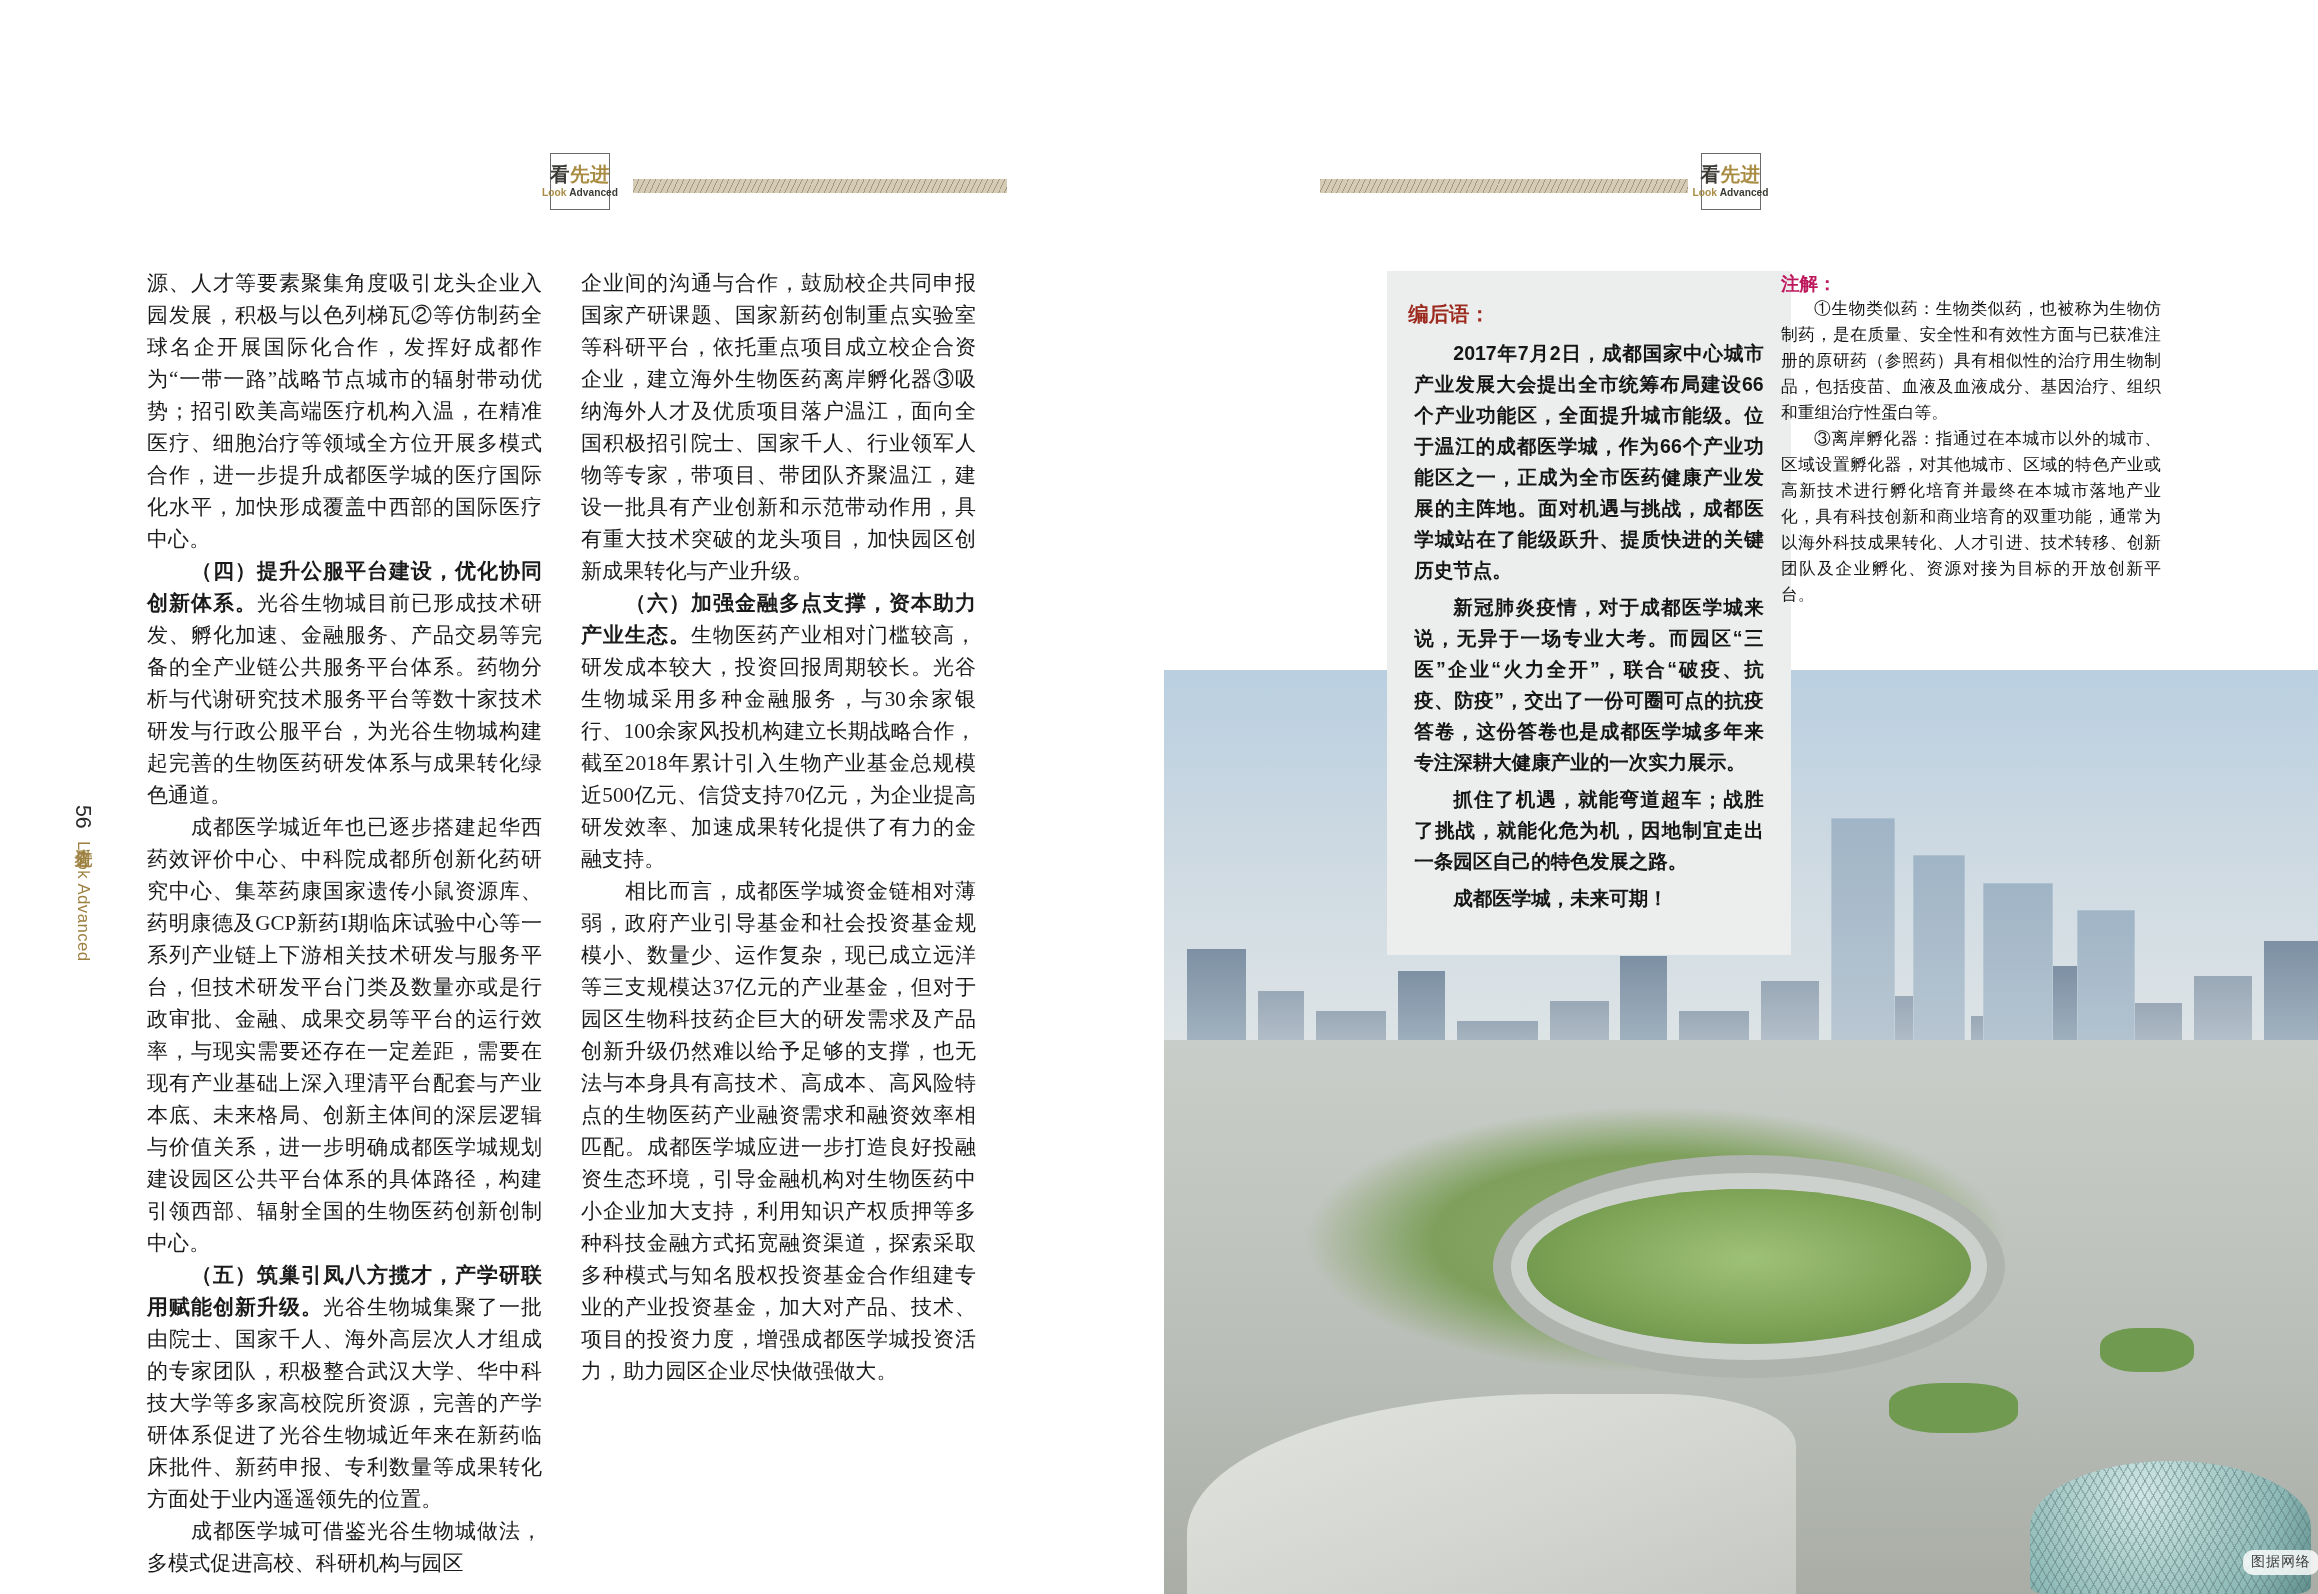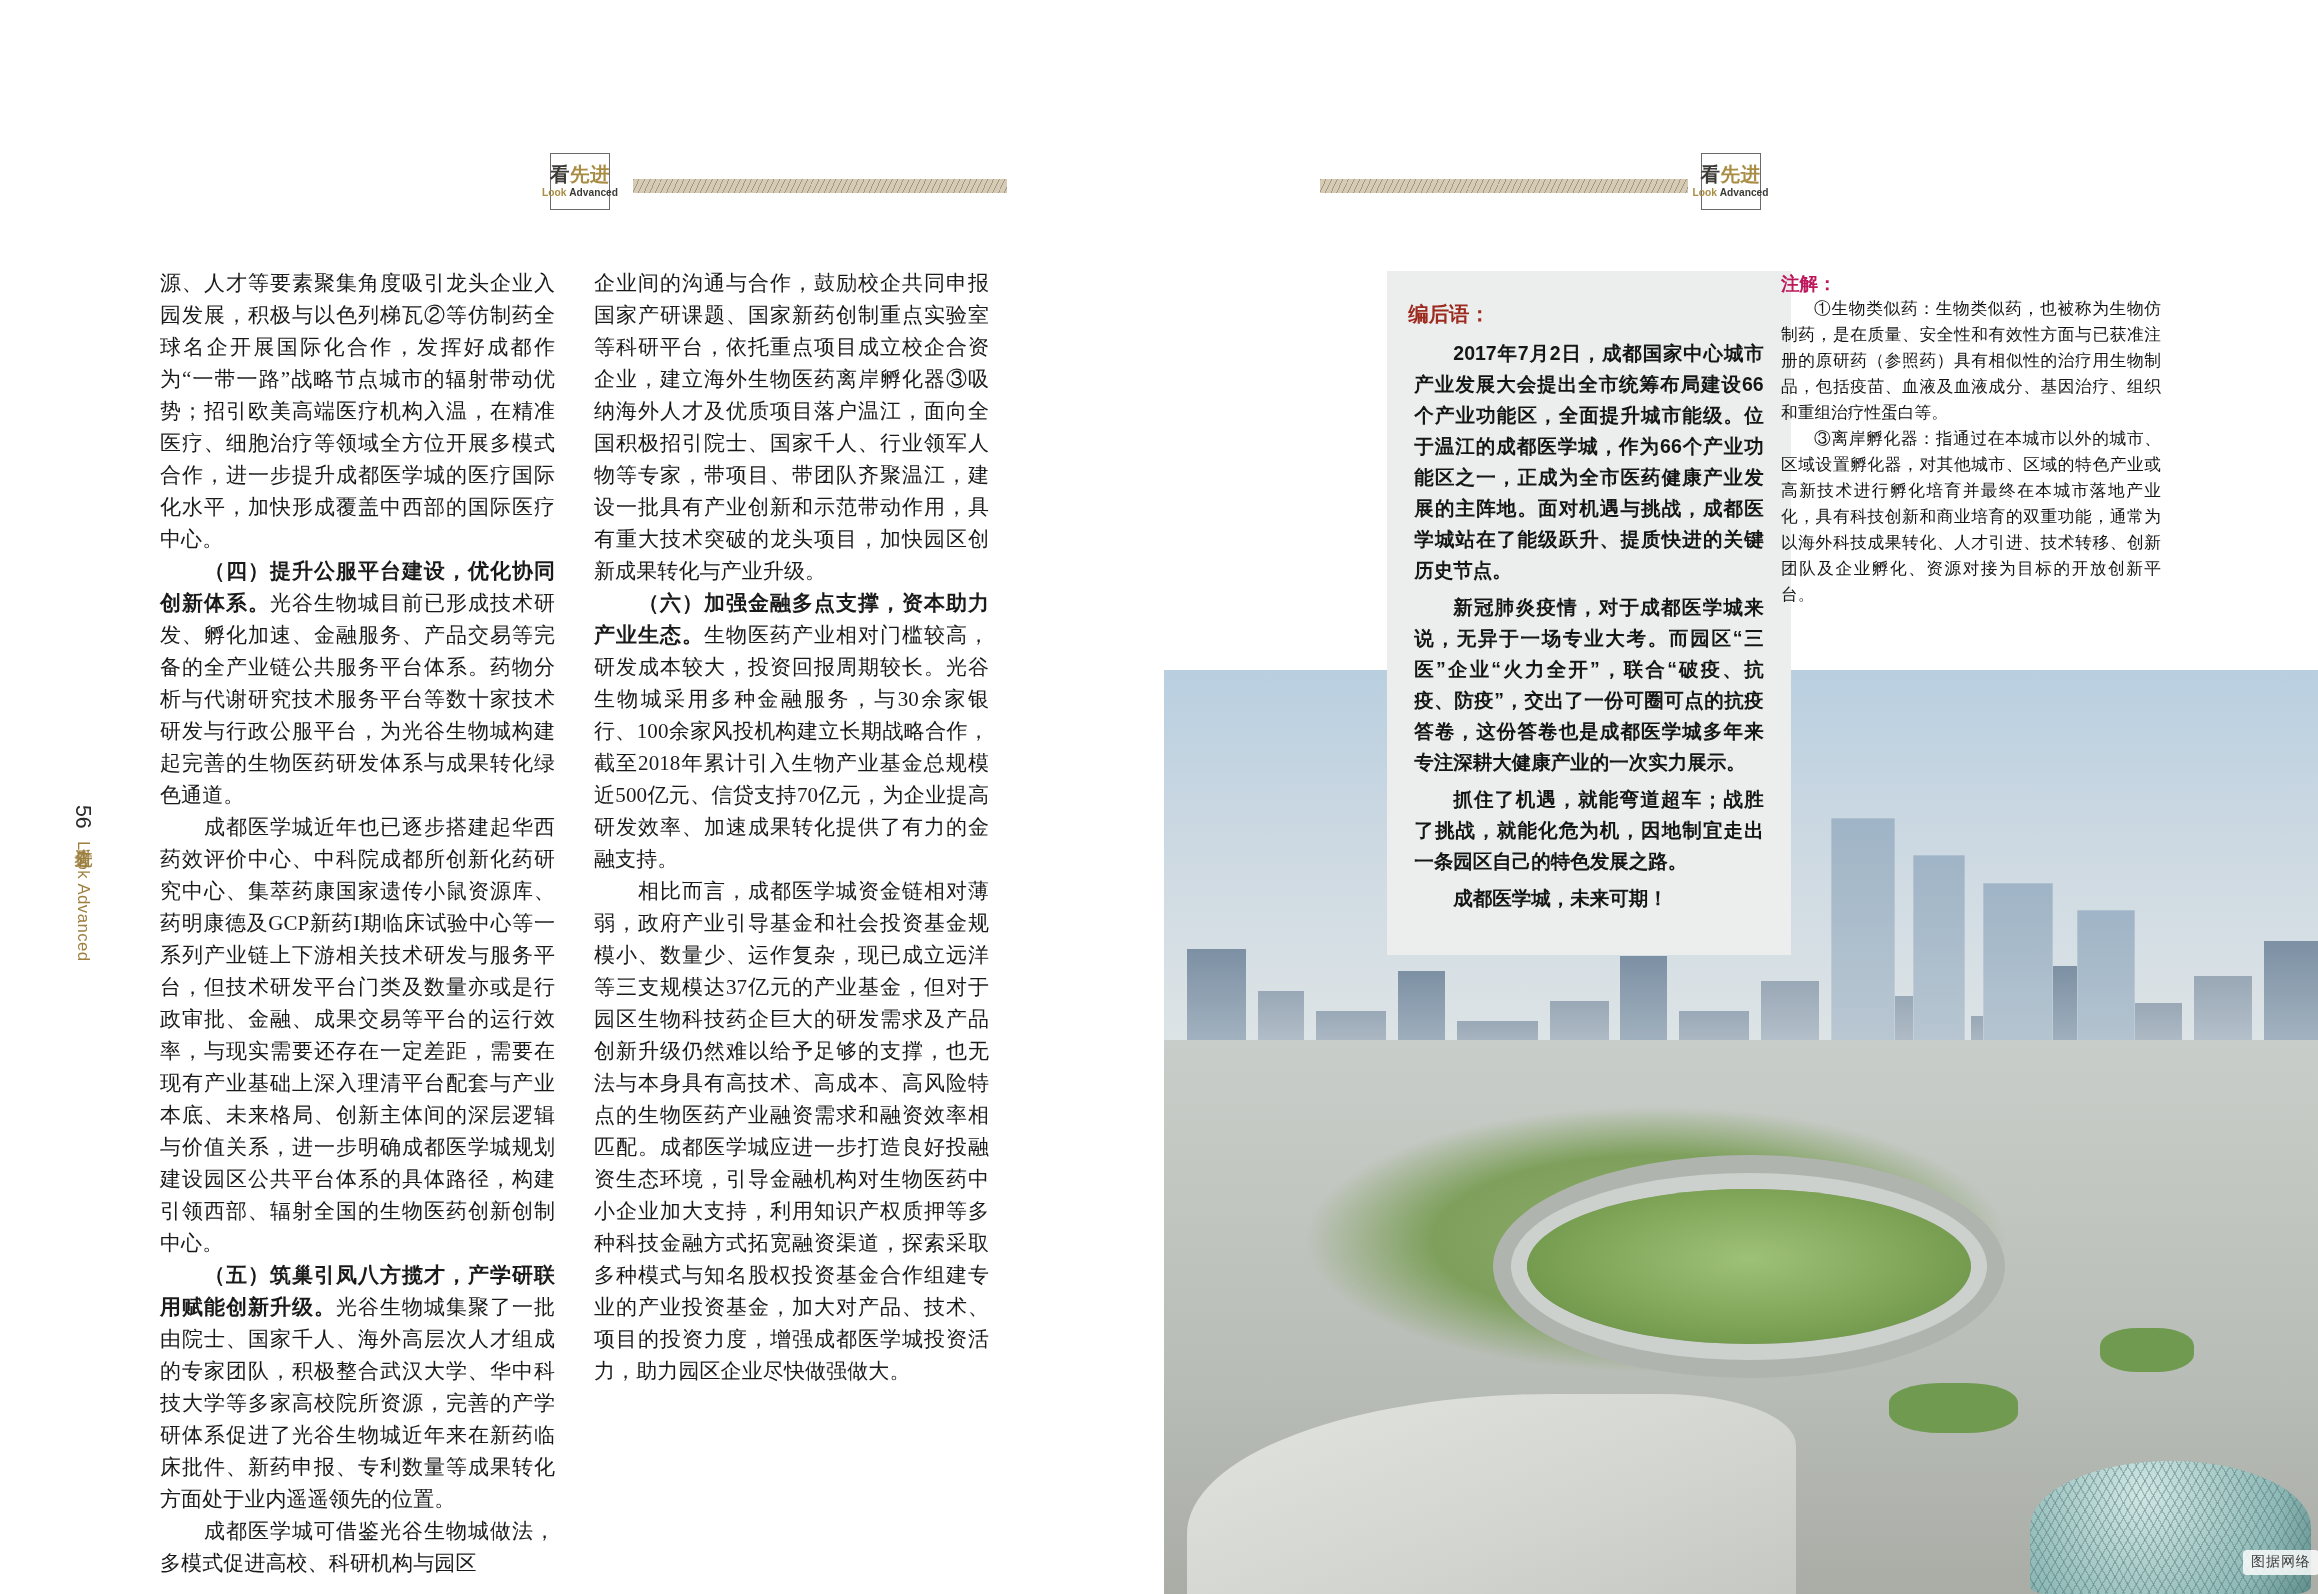--- a/index.html
+++ b/index.html
@@ -41,21 +41,21 @@
 
   
   .page-left .rh-logo{left:550px;}
   .page-left .rh-rule{left:633px;right:160px;}
   
   .page-right .rh-logo{left:534px;}
   .page-right .rh-rule{left:153px;right:645px;}
 
   
   .cols{position:absolute;top:267px;display:flex;gap:39px;}
-  .page-left .cols{left:160px;width:830px;}
+  .page-left .cols{left:147px;width:830px;}
   .col{width:395px;}
   .col p{
     margin:0;
     font-size:21px;
     line-height:32px;
     text-align:justify;
     text-justify:inter-character;
     color:#1a1a1a;
     letter-spacing:0.1px;
   }
@@ -150,21 +150,21 @@
   }
   .tower{
     position:absolute;
     background:linear-gradient(180deg,#9fb4c6,#c5d0d8);
     box-shadow:inset 0 0 0 0.5px rgba(255,255,255,.35);
   }
   .greenblock{position:absolute;background:#6f9a50;border-radius:40%;}
   .watermark{
     position:absolute;right:15px;bottom:19.5px;
     background:rgba(255,255,255,.82);
-    padding:3.2px 8.3px;border-radius:4px;
+    padding:3.2px 8.3px;border-radius:10px;
     font-size:14px;color:#3d3d3d;
     font-family:"Liberation Sans","DejaVu Sans",sans-serif;
     letter-spacing:0.9px;
     text-align:right;
   }
 </style>
 </head>
 <body>
 
 <div class="spread">

